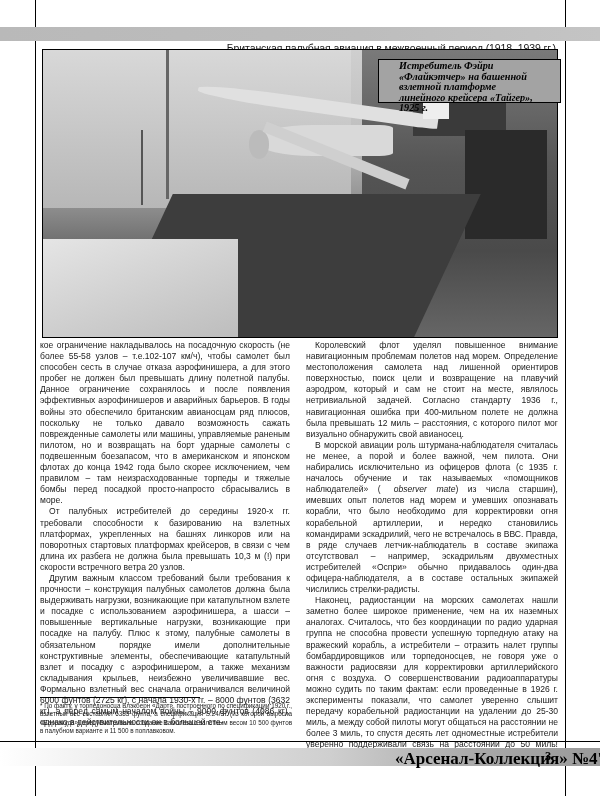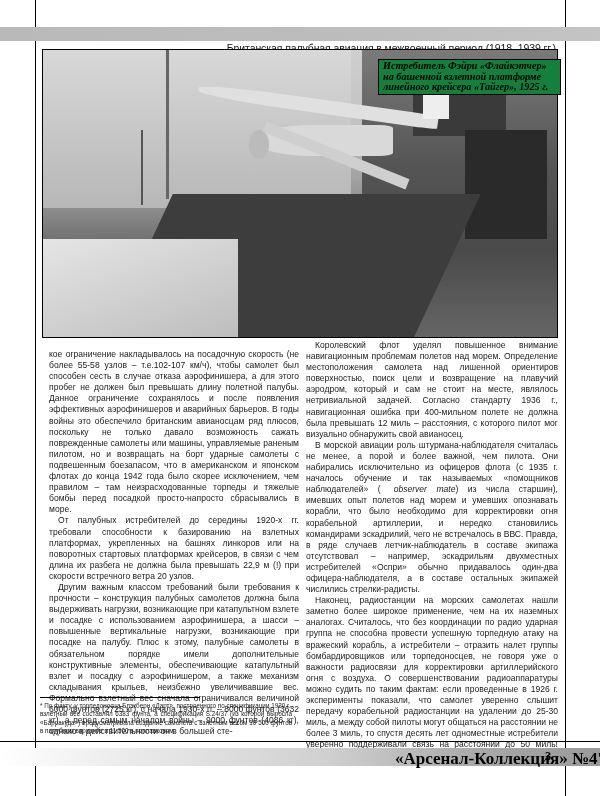--- a/index.html
+++ b/index.html
@@ -29,27 +29,27 @@
                      background: #e0e0e0; transform: rotate(8deg); border-radius: 40% 10% 10% 40%; }
   .photo .wing-bot { position: absolute; left: 42%; top: 35%; width: 30%; height: 4%;
                      background: #cfcfcf; transform: rotate(22deg); }
   .photo .fuselage { position: absolute; left: 42%; top: 26%; width: 26%; height: 11%;
                      background: #d9d9d9; border-radius: 40% 10% 10% 40%; }
   .photo .engine { position: absolute; left: 40%; top: 28%; width: 4%; height: 10%;
                    background: #bbb; border-radius: 50%; }
   .photo .tail { position: absolute; left: 74%; top: 10%; width: 5%; height: 14%; background: #eee; }
   .photo .mast { position: absolute; left: 24%; top: 0; width: 0.6%; height: 52%; background: #666; }
   .photo .mast2 { position: absolute; left: 19%; top: 28%; width: 0.5%; height: 26%; background: #555; }
-  .caption { position: absolute; left: 378px; top: 59px; width: 183px; height: 36px;
-             background: #15803d; border: 1.5px solid #000; padding: 1px 4px;
+  .caption { position: absolute; left: 378px; top: 59px; width: 183px; height: 44px;
+             background: #a3a3a3; border: 1.5px solid #000; padding: 1px 20px;
              font-family: "Liberation Serif", serif; font-style: italic; font-weight: bold;
              font-size: 10.2px; line-height: 10.5px; color: #000; box-sizing: border-box; }
   .col { position: absolute; top: 340px; width: 250px; font-size: 8.55px; line-height: 11.1px;
          text-align: justify; color: #1a1a1a; }
-  .col.left { left: 49px; margin-top: 9px; }
+  .col.left { left: 40px; }
   .col.right { left: 306px; width: 252px; }
   .col p { margin: 0; }
   .col p.indent { text-indent: 9px; }
   .footnote-rule { position: absolute; left: 40px; top: 697px; width: 160px; height: 1px; background: #000; }
   .footnote { position: absolute; left: 40px; top: 702px; width: 252px; font-size: 6.3px;
               line-height: 8.3px; text-align: justify; color: #222; }
   .footer-line { position: absolute; left: 0; top: 741px; width: 600px; height: 1px; background: #000; }
   .footer-band { position: absolute; left: 0; top: 748px; width: 600px; height: 18px;
                  background: linear-gradient(to right, #ffffff 0%, #ececec 20%, #cfcfcf 55%, #a8a8a8 80%, #9a9a9a 100%); }
   .footer-title { position: absolute; left: 395px; top: 749px; font-family: "Liberation Serif", serif;
@@ -80,21 +80,21 @@
   <div class="engine"></div>
   <div class="wing-top"></div>
   <div class="wing-bot"></div>
   <div class="tail"></div>
 </div>
 
 <div class="caption">Истребитель Фэйри «Флайкэтчер» на башенной взлетной платформе линейного крейсера «Тайгер», 1925 г.</div>
 
 <div class="col left">
   <p>кое ограничение накладывалось на посадочную скорость (не более 55-58 узлов – т.е.102-107 км/ч), чтобы самолет был способен сесть в случае отказа аэрофинишера, а для этого пробег не должен был превышать длину полетной палубы. Данное ограничение сохранялось и после появления эффективных аэрофинишеров и аварийных барьеров. В годы войны это обеспечило британским авианосцам ряд плюсов, поскольку не только давало возможность сажать поврежденные самолеты или машины, управляемые раненым пилотом, но и возвращать на борт ударные самолеты с подвешенным боезапасом, что в американском и японском флотах до конца 1942 года было скорее исключением, чем правилом – там неизрасходованные торпеды и тяжелые бомбы перед посадкой просто-напросто сбрасывались в море.</p>
-  <p class="indent">От палубных истребителей до середины 1920-х гг. требовали способности к базированию на взлетных платформах, укрепленных на башнях линкоров или на поворотных стартовых платформах крейсеров, в связи с чем длина их разбега не должна была превышать 22,9 м (!) при скорости встречного ветра 20 узлов.</p>
+  <p class="indent">От палубных истребителей до середины 1920-х гг. требовали способности к базированию на взлетных платформах, укрепленных на башнях линкоров или на поворотных стартовых платформах крейсеров, в связи с чем длина их разбега не должна была превышать 10,3 м (!) при скорости встречного ветра 20 узлов.</p>
   <p class="indent">Другим важным классом требований были требования к прочности – конструкция палубных самолетов должна была выдерживать нагрузки, возникающие при катапультном взлете и посадке с использованием аэрофинишера, а шасси – повышенные вертикальные нагрузки, возникающие при посадке на палубу. Плюс к этому, палубные самолеты в обязательном порядке имели дополнительные конструктивные элементы, обеспечивающие катапультный взлет и посадку с аэрофинишером, а также механизм складывания крыльев, неизбежно увеличивавшие вес. Формально взлетный вес сначала ограничивался величиной 6000 фунтов (2725 кг), с начала 1930-х гг. – 8000 фунтов (3632 кг), а перед самым началом войны – 9000 фунтов (4086 кг), однако в действительности он в большей сте-</p>
 </div>
 
 <div class="footnote-rule"></div>
 <div class="footnote">* По факту, у торпедоносца Блэкберн «Дарт», построенного по спецификации 1920 г., взлетный вес составлял 6383 фунта, а спецификация S.24/37 (из которой выросла «Барракуда») предусматривала создание самолета с взлетным весом 10 500 фунтов в палубном варианте и 11 500 в поплавковом.</div>
 
 <div class="col right">
   <p class="indent">Королевский флот уделял повышенное внимание навигационным проблемам полетов над морем. Определение местоположения самолета над лишенной ориентиров поверхностью, поиск цели и возвращение на плавучий аэродром, который и сам не стоит на месте, являлось нетривиальной задачей. Согласно стандарту 1936 г., навигационная ошибка при 400-мильном полете не должна была превышать 12 миль – расстояния, с которого пилот мог визуально обнаружить свой авианосец.</p>
   <p class="indent"><span>В морской авиации роль штурмана-наблюдателя считалась не менее, а порой и более важной, чем пилота. Они набирались исключительно из офицеров флота (с 1935 г. началось обучение и так называемых «помощников наблюдателей» (</span><em>observer mate</em><span>) из числа старшин), имевших опыт полетов над морем и умевших опознавать корабли, что было необходимо для корректировки огня корабельной артиллерии, и нередко становились командирами эскадрилий, чего не встречалось в ВВС. Правда, в ряде случаев летчик-наблюдатель в составе экипажа отсутствовал – например, эскадрильям двухместных истребителей «Оспри» обычно придавалось один-два офицера-наблюдателя, а в составе остальных экипажей числились стрелки-радисты.</span></p>
   <p class="indent">Наконец, радиостанции на морских самолетах нашли заметно более широкое применение, чем на их наземных аналогах. Считалось, что без координации по радио ударная группа не способна провести успешную торпедную атаку на вражеский корабль, а истребители – отразить налет группы бомбардировщиков или торпедоносцев, не говоря уже о важности радиосвязи для корректировки артиллерийского огня с воздуха. О совершенствовании радиоаппаратуры можно судить по таким фактам: если проведенные в 1926 г. эксперименты показали, что самолет уверенно слышит передачу корабельной радиостанции на удалении до 25-30 миль, а между собой пилоты могут общаться на расстоянии не более 3 миль, то спустя десять лет одноместные истребители уверенно поддерживали связь на расстоянии до 50 миль! Однако радиостанция весила по-</p>

